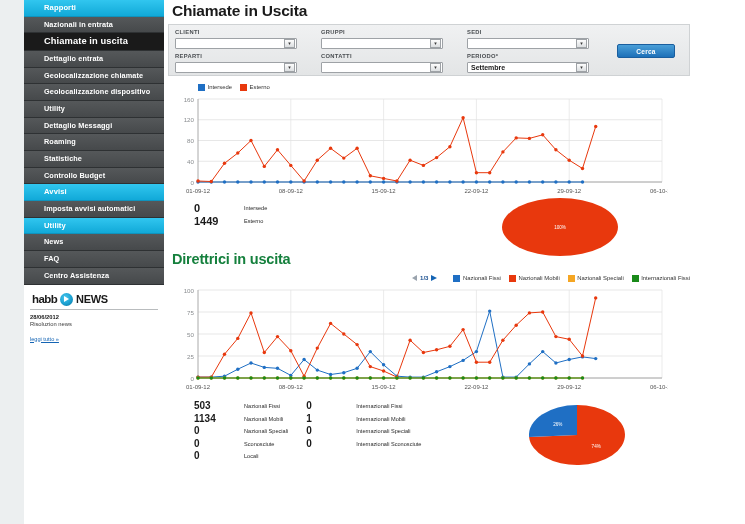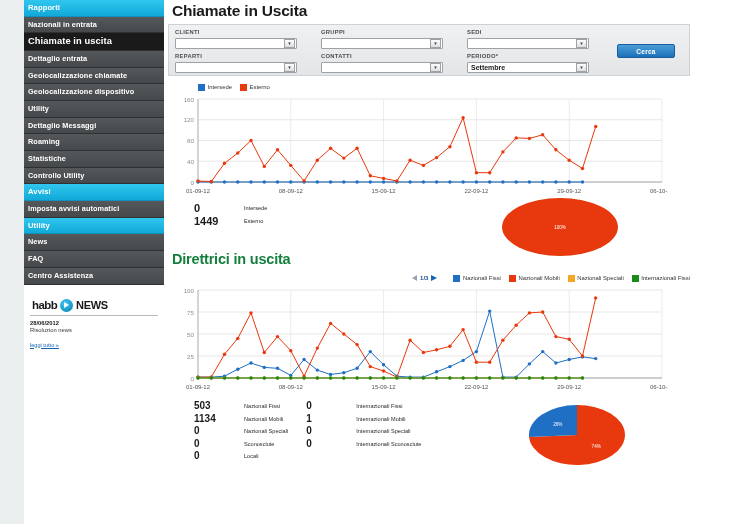--- a/index.html
+++ b/index.html
@@ -30,21 +30,21 @@
   .sidebar {
     position: absolute; left: 24px; top: 0;
     width: 140px;
     background: transparent;
     padding-top: 0px;
   }
   .nav-list { width: 140px; }
   .nav-item {
     height: 16.7px;
     line-height: 16.7px;
-    padding-left: 4px;
+    padding-left: 20px;
     font-size: 7.3px;
     font-weight: bold;
     color: #ffffff;
     background: linear-gradient(#55585a, #46494b);
     border-bottom: 1px solid #2e3133;
     white-space: nowrap;
     overflow: hidden;
     letter-spacing: .1px;
   }
   .nav-item.header {
@@ -68,21 +68,21 @@
     position: absolute;
     right: -9px; top: 0;
     width: 0; height: 0;
     border-top: 8.7px solid transparent;
     border-bottom: 8.8px solid transparent;
     border-left: 9px solid #1a1a1a;
   }
 
   
   .news-box {
-    margin-top: 10px;
+    margin-top: 4px;
     width: 140px;
     padding: 4px 4px 4px 2px;
   }
   .news-logo-row {
     display: flex; align-items: center; gap: 3px;
     padding-left: 6px;
     margin-bottom: 3px;
   }
   .habble-word {
     font-size: 11.5px; font-weight: bold; color: #1a1a1a;
@@ -242,21 +242,21 @@
         <div class="nav-item header">Rapporti</div>
         <div class="nav-item">Nazionali in entrata</div>
         <div class="nav-item active">Chiamate in uscita</div>
         <div class="nav-item">Dettaglio entrata</div>
         <div class="nav-item">Geolocalizzazione chiamate</div>
         <div class="nav-item">Geolocalizzazione dispositivo</div>
         <div class="nav-item">Utility</div>
         <div class="nav-item">Dettaglio Messaggi</div>
         <div class="nav-item">Roaming</div>
         <div class="nav-item">Statistiche</div>
-        <div class="nav-item">Controllo Utility</div>
+        <div class="nav-item">Controllo Budget</div>
         <div class="nav-item header">Avvisi</div>
         <div class="nav-item">Imposta avvisi automatici</div>
         <div class="nav-item header">Utility</div>
         <div class="nav-item">News</div>
         <div class="nav-item">FAQ</div>
         <div class="nav-item">Centro Assistenza</div>
       </div>
 
     <div class="news-box">
       <div class="news-logo-row">

